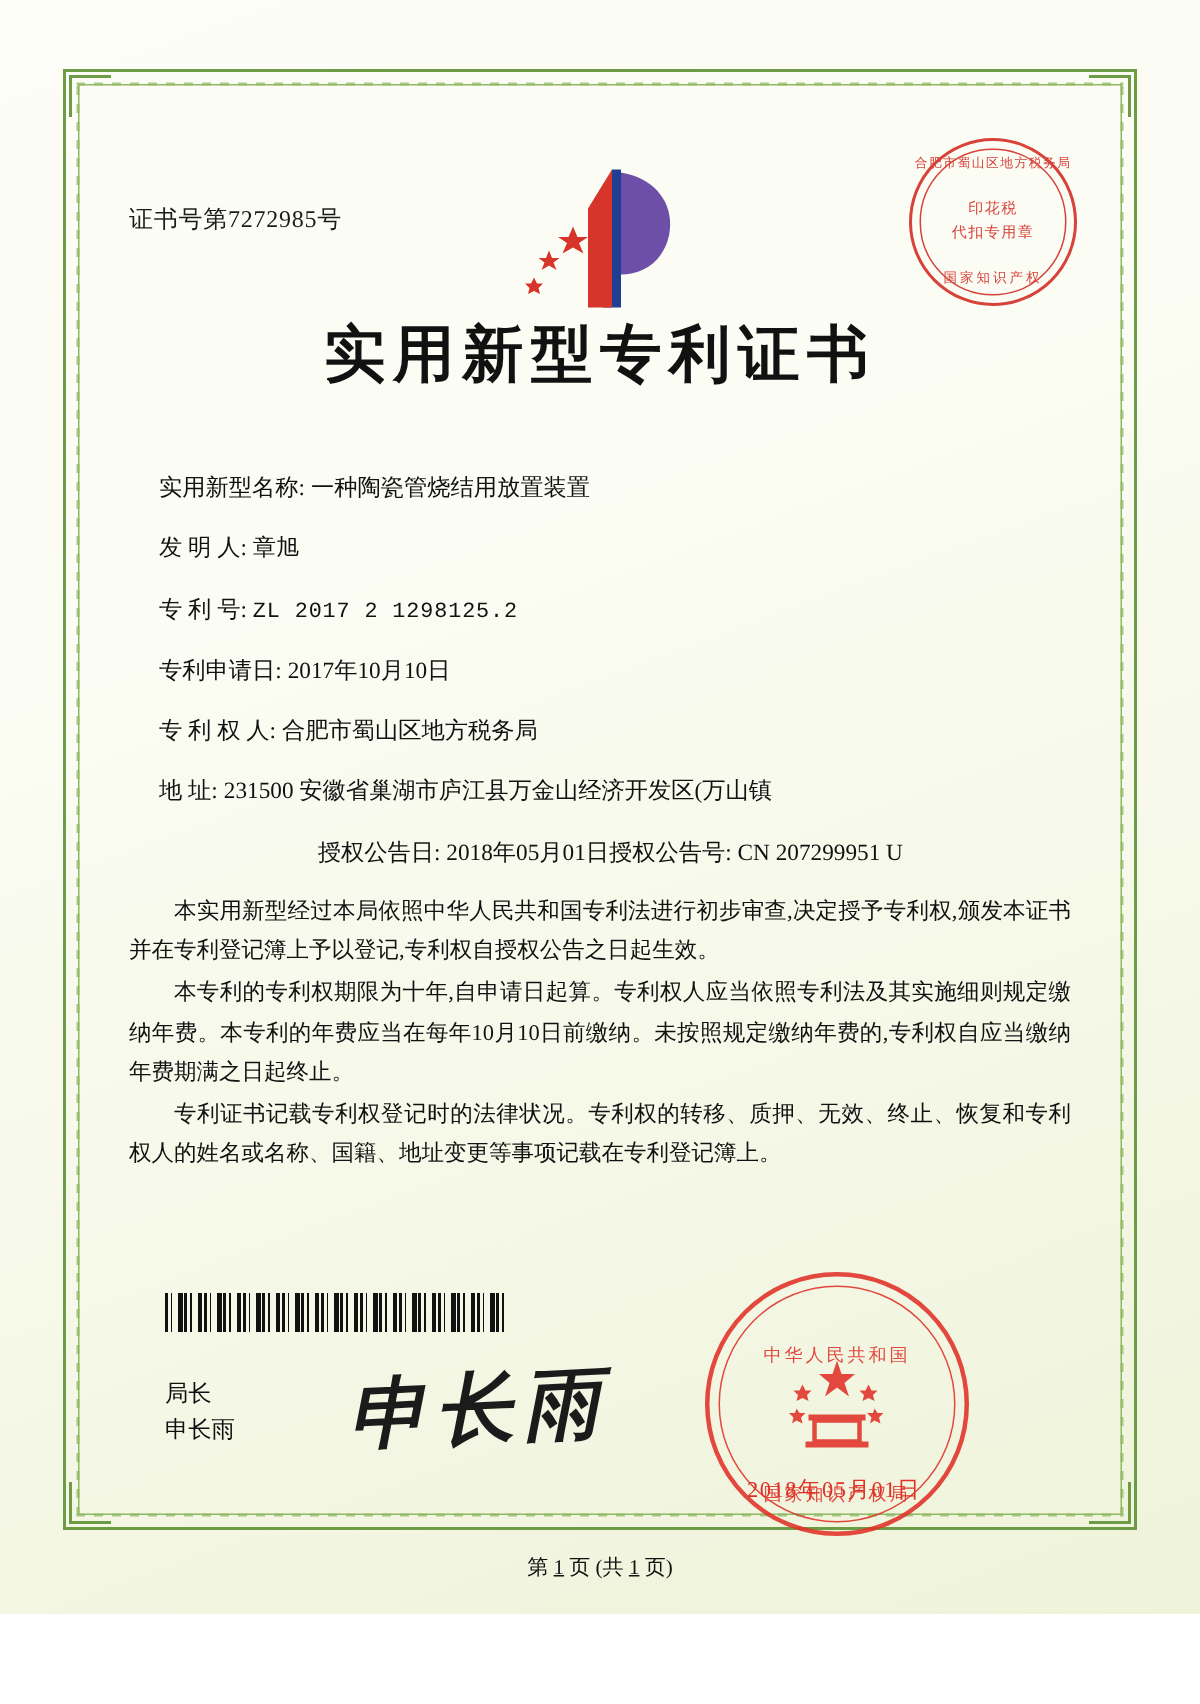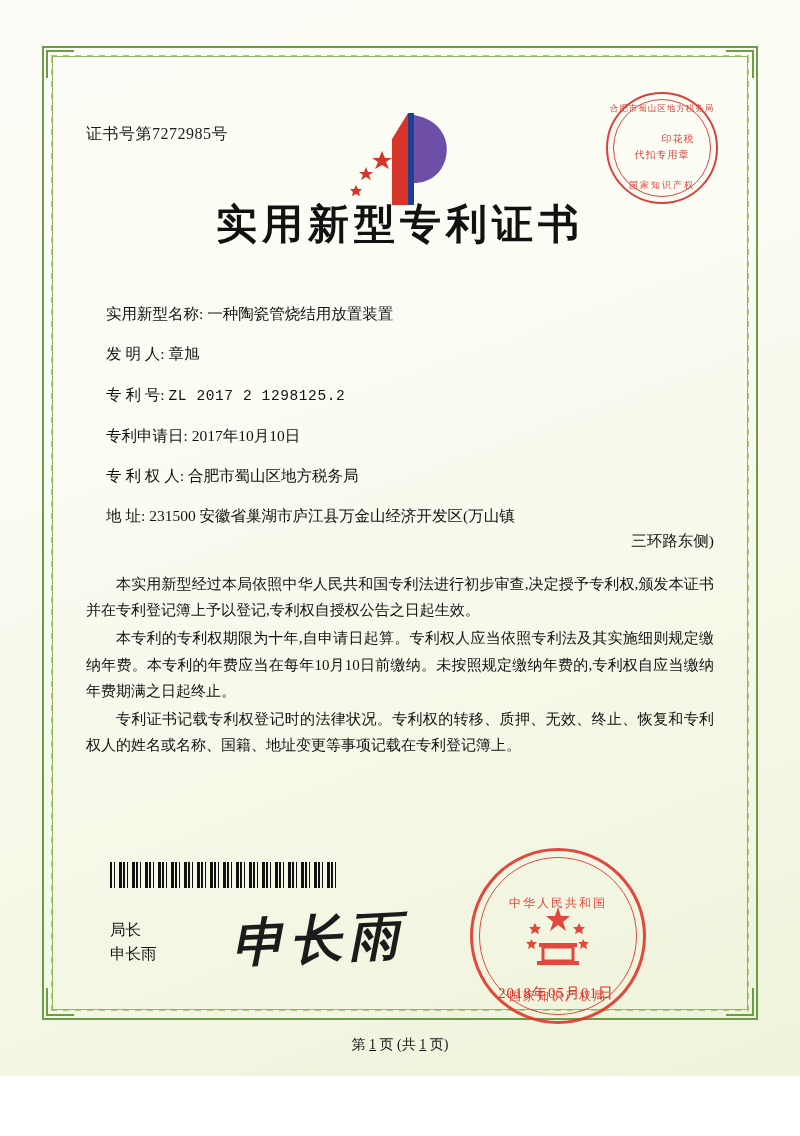--- a/index.html
+++ b/index.html
@@ -72,21 +72,21 @@
   .content {
     position: absolute;
     left: 86px;
     top: 96px;
     width: 628px;
   }
   .cert-no {
     font-size: 16px;
     color: #1b1b1b;
     letter-spacing: 0.5px;
-    margin-top: 28px;
+    margin-top: 40px;
   }
   .logo {
     position: absolute;
     left: 330px;
     top: 105px;
     width: 130px;
     height: 110px;
   }
   .seal-top {
     position: absolute;
@@ -115,21 +115,20 @@
     font-size: 8.5px;
     letter-spacing: 1px;
     white-space: nowrap;
   }
   .seal-top .mid1 {
     position: absolute;
     top: 38px;
     width: 100%;
     font-size: 10px;
     letter-spacing: 1px;
-    padding-left: 16px;
   }
   .seal-top .mid2 {
     position: absolute;
     top: 54px;
     width: 100%;
     font-size: 10px;
     letter-spacing: 1px;
   }
   .seal-top .bottomtxt {
     position: absolute;
@@ -357,22 +356,31 @@
       <div class="field-row">
         <span class="field-label">专 利 权 人:</span>
         <span class="field-value">合肥市蜀山区地方税务局</span>
       </div>
 
       <div class="field-row">
         <span class="field-label">地 址:</span>
         <span class="field-value">231500 安徽省巢湖市庐江县万金山经济开发区(万山镇</span>
       </div>
 
-      <div class="addr-cont">三环路东侧)</div>
-
+
+      <div class="two-col">
+        <div class="left">
+          <span>授权公告日:</span>
+          <span>2018年05月01日</span>
+        </div>
+        <div>
+          <span>授权公告号:</span>
+          <span>CN 207299951 U</span>
+        </div>
+      </div>
 
     </div>
 
     <div class="body-text">
       <p>本实用新型经过本局依照中华人民共和国专利法进行初步审查,决定授予专利权,颁发本证书并在专利登记簿上予以登记,专利权自授权公告之日起生效。</p>
       <p>本专利的专利权期限为十年,自申请日起算。专利权人应当依照专利法及其实施细则规定缴纳年费。本专利的年费应当在每年10月10日前缴纳。未按照规定缴纳年费的,专利权自应当缴纳年费期满之日起终止。</p>
       <p>专利证书记载专利权登记时的法律状况。专利权的转移、质押、无效、终止、恢复和专利权人的姓名或名称、国籍、地址变更等事项记载在专利登记簿上。</p>
     </div>
 
   </div>

